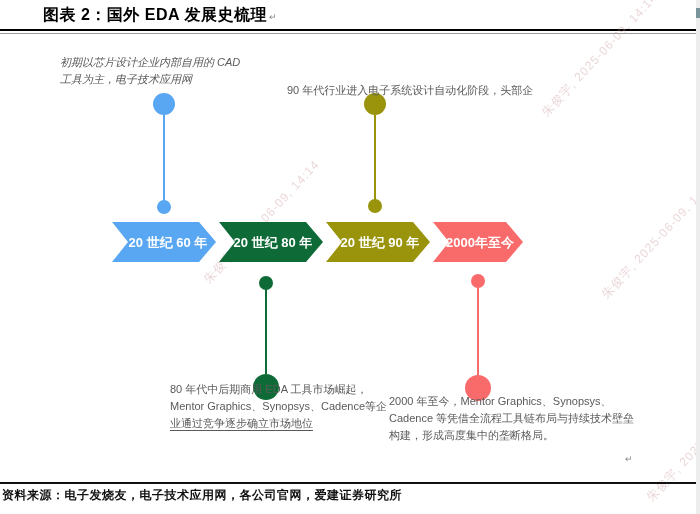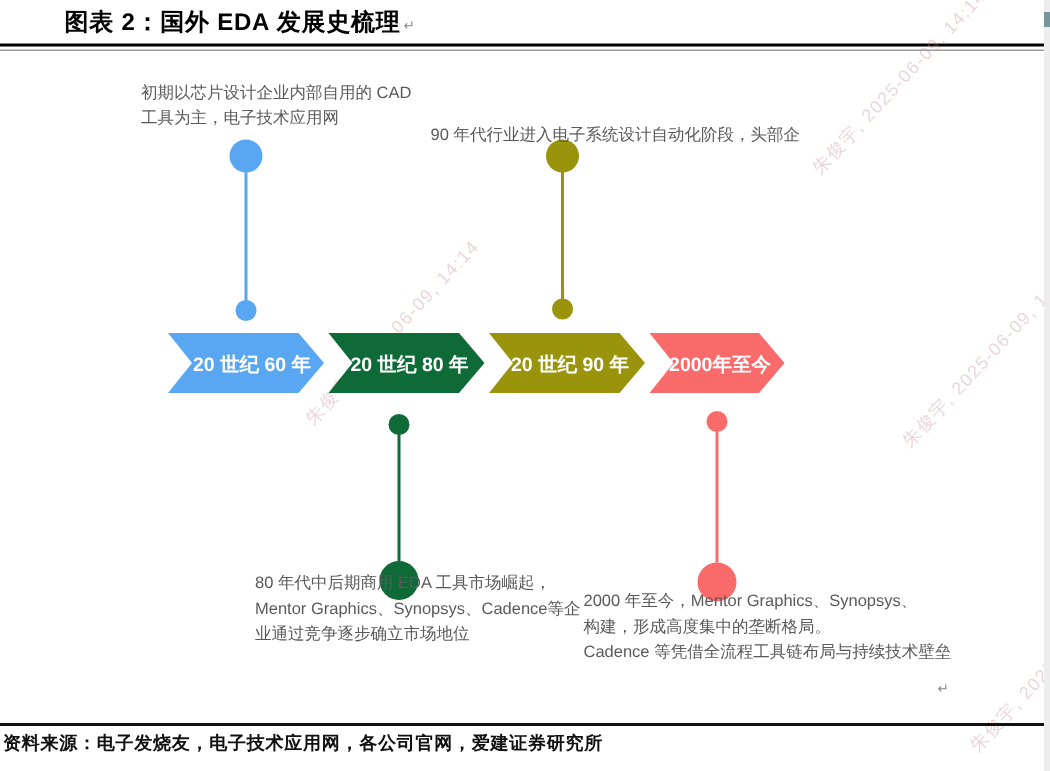--- a/index.html
+++ b/index.html
@@ -9,21 +9,21 @@
   }
   .fig-title{
     position:absolute;left:3px;top:5px;font-size:16px;font-weight:bold;color:#000;
     white-space:nowrap;letter-spacing:0.5px;margin-left:40px;
   }
   .pmark{font-size:9px;color:#888;font-weight:normal;margin-left:2px;}
   .rule-thick{position:absolute;left:0;top:29px;width:697px;height:2px;background:#000;}
   .rule-thin{position:absolute;left:0;top:33px;width:697px;height:1px;background:#9b9b9b;}
   .note{position:absolute;color:#5a5a5a;font-size:11px;line-height:17px;}
   .note div{white-space:nowrap;}
-  .u-line{text-underline-offset:3px;}
+  .u-line{text-decoration:underline;text-underline-offset:3px;}
   .diagram{position:absolute;left:0;top:0;}
   .wm{
     position:absolute;white-space:nowrap;font-size:12px;letter-spacing:1px;
     color:rgba(199,147,150,0.38);transform:translate(-50%,-50%) rotate(-47deg);
     pointer-events:none;
   }
   .pmark-float{position:absolute;left:625px;top:454px;font-size:9px;color:#888;}
   .src-rule{position:absolute;left:0;top:482px;width:700px;height:2px;background:#111;}
   .source{
     position:absolute;left:2px;top:487px;font-size:12px;font-weight:bold;color:#111;
@@ -70,39 +70,39 @@
     <polygon points="219,222 306,222 323,242 306,262 219,262 235,242" fill="#0E6B37"></polygon>
     <polygon points="326,222 413,222 430,242 413,262 326,262 342,242" fill="#99940B"></polygon>
     <polygon points="433,222 506,222 523,242 506,262 433,262 449,242" fill="#F96B6B"></polygon>
 
     <text x="168" y="247" text-anchor="middle" font-size="13" font-weight="bold" fill="#ffffff" font-family="Liberation Sans, sans-serif">20 世纪 60 年</text>
     <text x="273" y="247" text-anchor="middle" font-size="13" font-weight="bold" fill="#ffffff" font-family="Liberation Sans, sans-serif">20 世纪 80 年</text>
     <text x="380" y="247" text-anchor="middle" font-size="13" font-weight="bold" fill="#ffffff" font-family="Liberation Sans, sans-serif">20 世纪 90 年</text>
     <text x="480" y="247" text-anchor="middle" font-size="13" font-weight="bold" fill="#ffffff" font-family="Liberation Sans, sans-serif">2000年至今</text>
   </svg>
 
-  <div class="note" style="left:94px;top:54px;">
+  <div class="note" style="left:60px;top:54px;font-style:italic;">
     <div>初期以芯片设计企业内部自用的 CAD</div>
     <div>工具为主，电子技术应用网</div>
   </div>
 
   <div class="note" style="left:287px;top:54px;margin-top:28px;">
     <div>90 年代行业进入电子系统设计自动化阶段，头部企</div>
   </div>
 
   <div class="note" style="left:170px;top:381px;">
     <div>80 年代中后期商用 EDA 工具市场崛起，</div>
     <div>Mentor Graphics、Synopsys、Cadence等企</div>
     <div class="u-line">业通过竞争逐步确立市场地位</div>
   </div>
 
   <div class="note" style="left:389px;top:393px;">
     <div>2000 年至今，Mentor Graphics、Synopsys、</div>
+    <div>Cadence 等凭借全流程工具链布局与持续技术壁垒</div>
     <div>构建，形成高度集中的垄断格局。</div>
-    <div>Cadence 等凭借全流程工具链布局与持续技术壁垒</div>
   </div>
 
   <div class="pmark-float">↵</div>
 
   <div class="src-rule"></div>
   <div class="source">资料来源：电子发烧友，电子技术应用网，各公司官网，爱建证券研究所</div>
 
   <div class="scroll-track"></div>
   <div class="scroll-thumb"></div>
 

